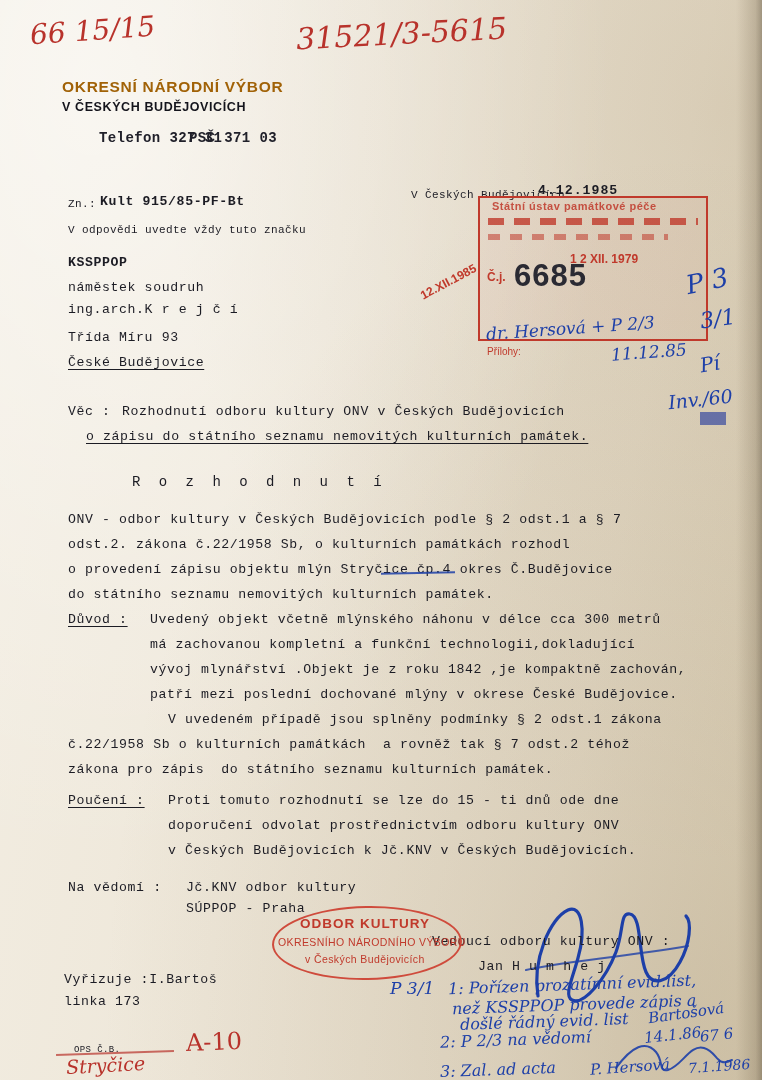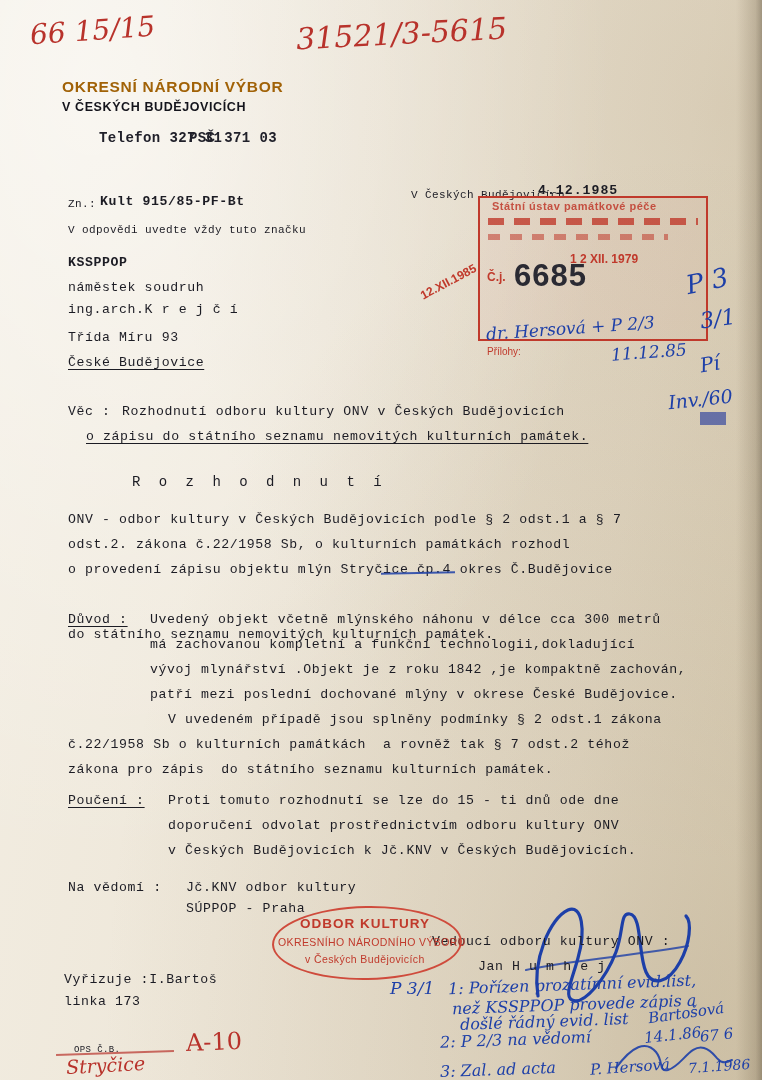--- a/index.html
+++ b/index.html
@@ -165,21 +165,21 @@
 
   <div class="layer tw" style="left:68px; top:399px;">Věc :</div>
   <div class="layer tw u" style="left:86px; top:424px;">o zápisu do státního seznamu nemovitých kulturních památek.</div>
   <div class="layer tw" style="left:122px; top:399px;">Rozhodnutí odboru kultury ONV v Českých Budějovicích</div>
 
   <div class="layer tw sp" style="left:132px; top:470px; font-size:14px;">R o z h o d n u t í</div>
 
   <div class="layer tw" style="left:68px; top:507px;">ONV - odbor kultury v Českých Budějovicích podle § 2 odst.1 a § 7</div>
   <div class="layer tw" style="left:68px; top:532px;">odst.2. zákona č.22/1958 Sb, o kulturních památkách rozhodl</div>
   <div class="layer tw" style="left:68px; top:557px;">o provedení zápisu objektu mlýn Stryčice čp.4 okres Č.Budějovice</div>
-  <div class="layer tw" style="left:68px; top:582px;margin-top:40px;">do státního seznamu nemovitých kulturních památek.</div>
+  <div class="layer tw" style="left:68px; top:582px;">do státního seznamu nemovitých kulturních památek.</div>
 
   <div class="layer" style="left:381px; top:572px; width:74px; height:2px; background:#1d3fa8; opacity:0.85; transform:rotate(-1deg);"></div>
 
   <div class="layer tw u" style="left:68px; top:607px;">Důvod :</div>
   <div class="layer tw" style="left:150px; top:607px;">Uvedený objekt včetně mlýnského náhonu v délce cca 300 metrů</div>
   <div class="layer tw" style="left:150px; top:632px;">má zachovanou kompletní a funkční technologii,dokladující</div>
   <div class="layer tw" style="left:150px; top:657px;">vývoj mlynářství .Objekt je z roku 1842 ,je kompaktně zachován,</div>
   <div class="layer tw" style="left:150px; top:682px;">patří mezi poslední dochované mlýny v okrese České Budějovice.</div>
   <div class="layer tw" style="left:168px; top:707px;">V uvedeném případě jsou splněny podmínky § 2 odst.1 zákona</div>
   <div class="layer tw" style="left:68px; top:732px;">č.22/1958 Sb o kulturních památkách  a rovněž tak § 7 odst.2 téhož</div>

